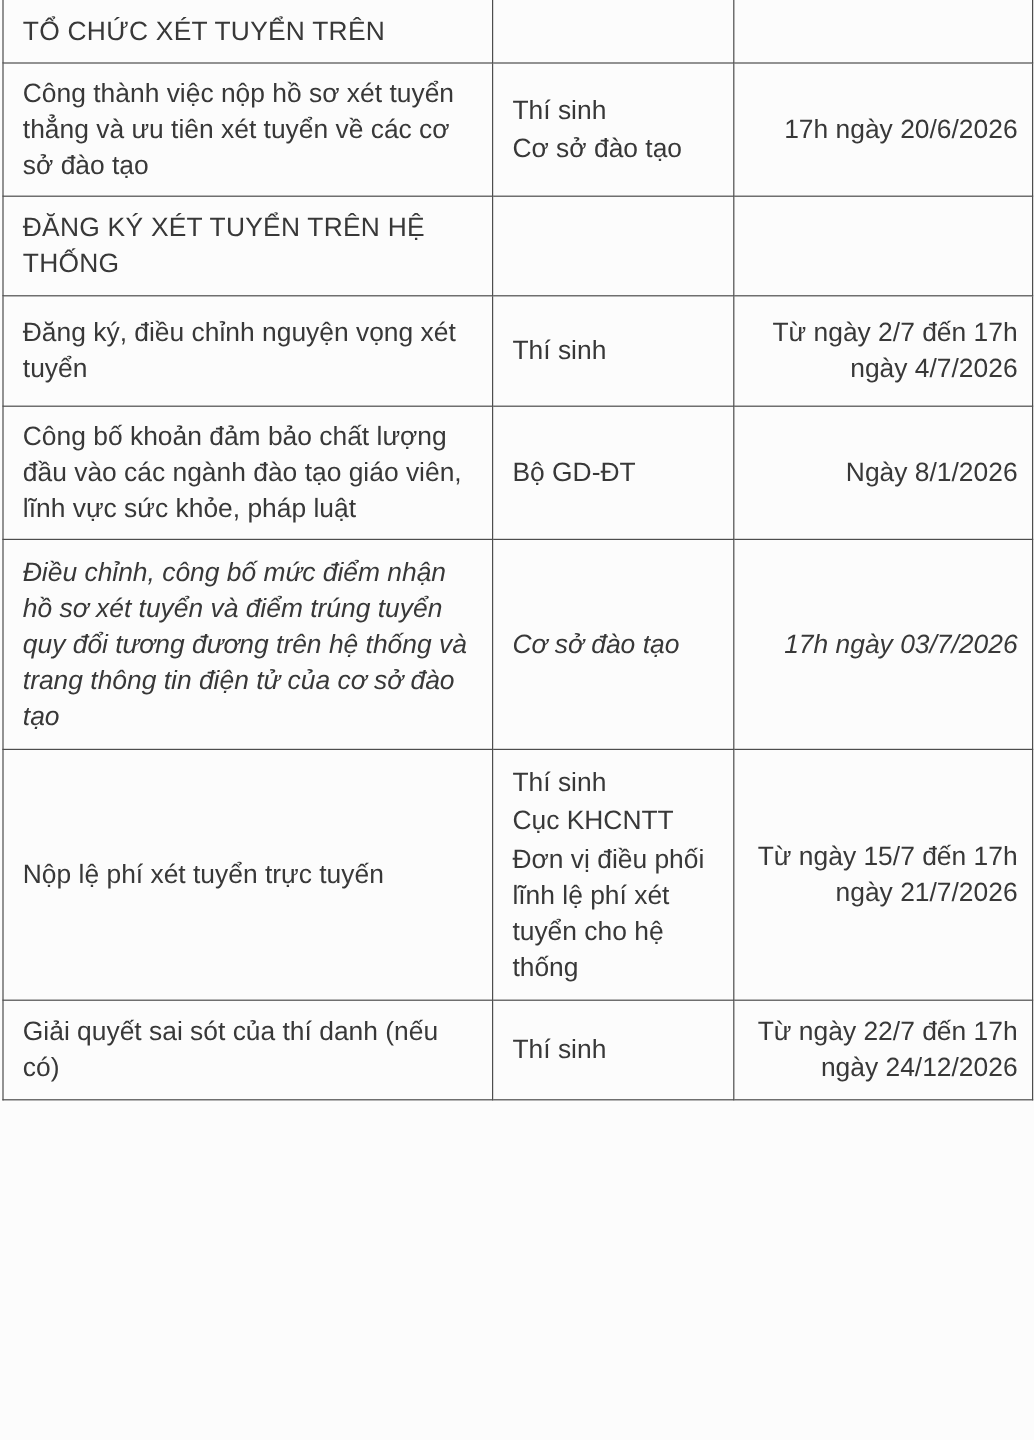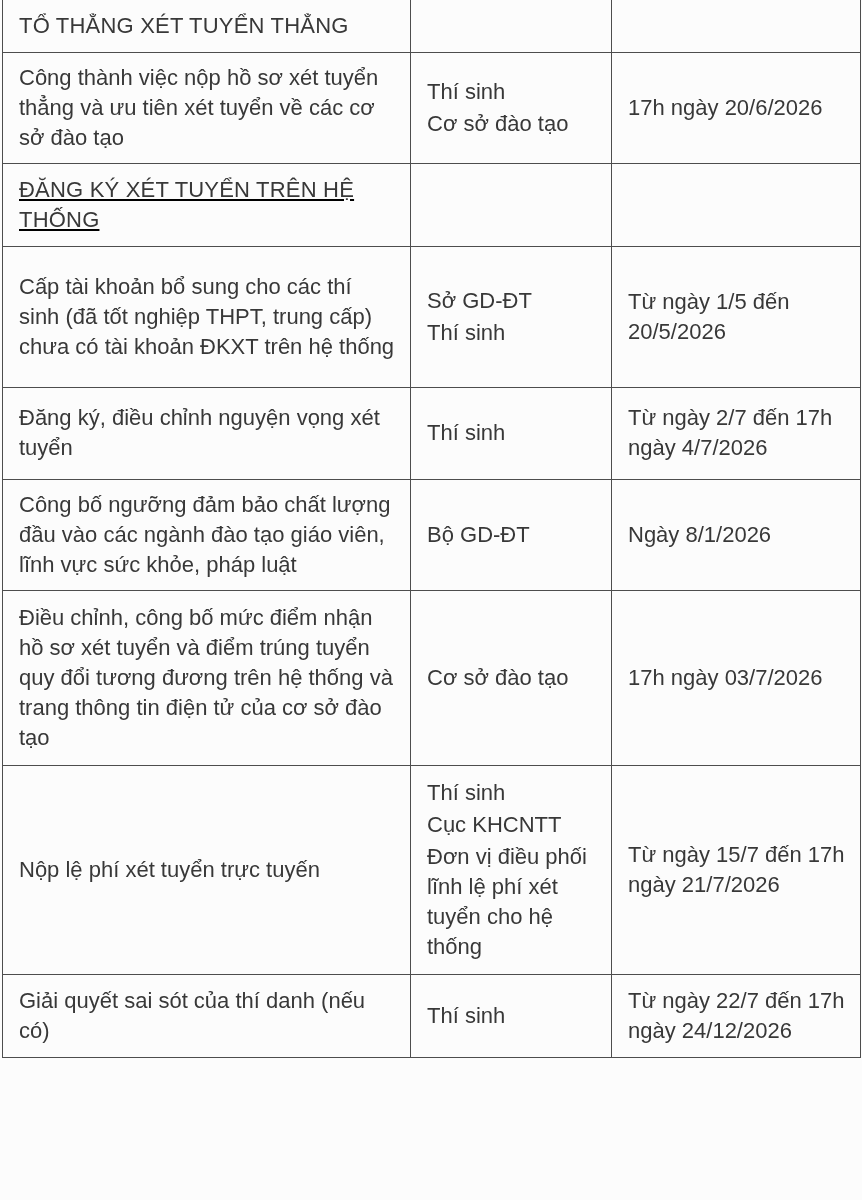--- a/index.html
+++ b/index.html
@@ -32,100 +32,88 @@
     line-height: 30px;
     padding: 10px 12px 10px 16px;
     word-wrap: break-word;
     background: transparent;
   }
   
   table.timeline tr:first-child td { border-top: none; }
 
   td.task-cell  { padding-left: 17px; padding-right: 14px; }
   td.resp-cell  { padding-left: 16px; padding-right: 10px; }
-  td.time-cell  { padding-left: 15px; padding-right: 8px; }
+  td.time-cell  { padding-left: 15px; padding-right: 8px; text-align: right; }
 
   tr.section td.task-cell {
     font-size: 22px;
     letter-spacing: 0.2px;
   }
   .resp-line { margin: 2px 0; }
 </style>
 </head>
 <body>
 
 <div class="doc-page">
   <table class="timeline">
     <colgroup>
       <col style="width:408px">
       <col style="width:201px">
       <col style="width:249px">
     </colgroup>
     <tbody>
         <tr class="section" style="height: 52px;">
           <td class="task-cell">
-            <div>TỔ THẲNG XÉT TUYỂN THẲNG</div>
+            <div>TỔ CHỨC XÉT TUYỂN TRÊN</div>
           </td>
           <td class="resp-cell"></td>
           <td class="time-cell"></td>
         </tr>
         <tr class="item" style="height: 111px;">
           <td class="task-cell">
             <div>Công thành việc nộp hồ sơ xét tuyển thẳng và ưu tiên xét tuyển về các cơ sở đào tạo</div>
           </td>
           <td class="resp-cell">
             <div class="resp-line">Thí sinh</div>
             <div class="resp-line">Cơ sở đào tạo</div>
           </td>
           <td class="time-cell">
             <div>17h ngày 20/6/2026</div>
           </td>
         </tr>
-        <tr class="section" style="height: 83px; text-decoration: underline;">
+        <tr class="section" style="height: 83px;">
           <td class="task-cell">
             <div>ĐĂNG KÝ XÉT TUYỂN TRÊN HỆ THỐNG</div>
           </td>
           <td class="resp-cell"></td>
           <td class="time-cell"></td>
-        </tr>
-        <tr class="item" style="height: 141px;">
-          <td class="task-cell">
-            <div>Cấp tài khoản bổ sung cho các thí sinh (đã tốt nghiệp THPT, trung cấp) chưa có tài khoản ĐKXT trên hệ thống</div>
-          </td>
-          <td class="resp-cell">
-            <div class="resp-line">Sở GD-ĐT</div>
-            <div class="resp-line">Thí sinh</div>
-          </td>
-          <td class="time-cell">
-            <div>Từ ngày 1/5 đến 20/5/2026</div>
-          </td>
         </tr>
         <tr class="item" style="height: 92px; padding-left: 36px;">
           <td class="task-cell">
             <div>Đăng ký, điều chỉnh nguyện vọng xét tuyển</div>
           </td>
           <td class="resp-cell">
             <div class="resp-line">Thí sinh</div>
           </td>
           <td class="time-cell">
             <div>Từ ngày 2/7 đến 17h ngày 4/7/2026</div>
           </td>
         </tr>
         <tr class="item" style="height: 109px;">
           <td class="task-cell">
-            <div>Công bố ngưỡng đảm bảo chất lượng đầu vào các ngành đào tạo giáo viên, lĩnh vực sức khỏe, pháp luật</div>
+            <div>Công bố khoản đảm bảo chất lượng đầu vào các ngành đào tạo giáo viên, lĩnh vực sức khỏe, pháp luật</div>
           </td>
           <td class="resp-cell">
             <div class="resp-line">Bộ GD-ĐT</div>
           </td>
           <td class="time-cell">
             <div>Ngày 8/1/2026</div>
           </td>
         </tr>
-        <tr class="item" style="height: 175px;">
+        <tr class="item" style="height: 175px; font-style: italic;">
           <td class="task-cell">
             <div>Điều chỉnh, công bố mức điểm nhận hồ sơ xét tuyển và điểm trúng tuyển quy đổi tương đương trên hệ thống và trang thông tin điện tử của cơ sở đào tạo</div>
           </td>
           <td class="resp-cell">
             <div class="resp-line">Cơ sở đào tạo</div>
           </td>
           <td class="time-cell">
             <div>17h ngày 03/7/2026</div>
           </td>
         </tr>

